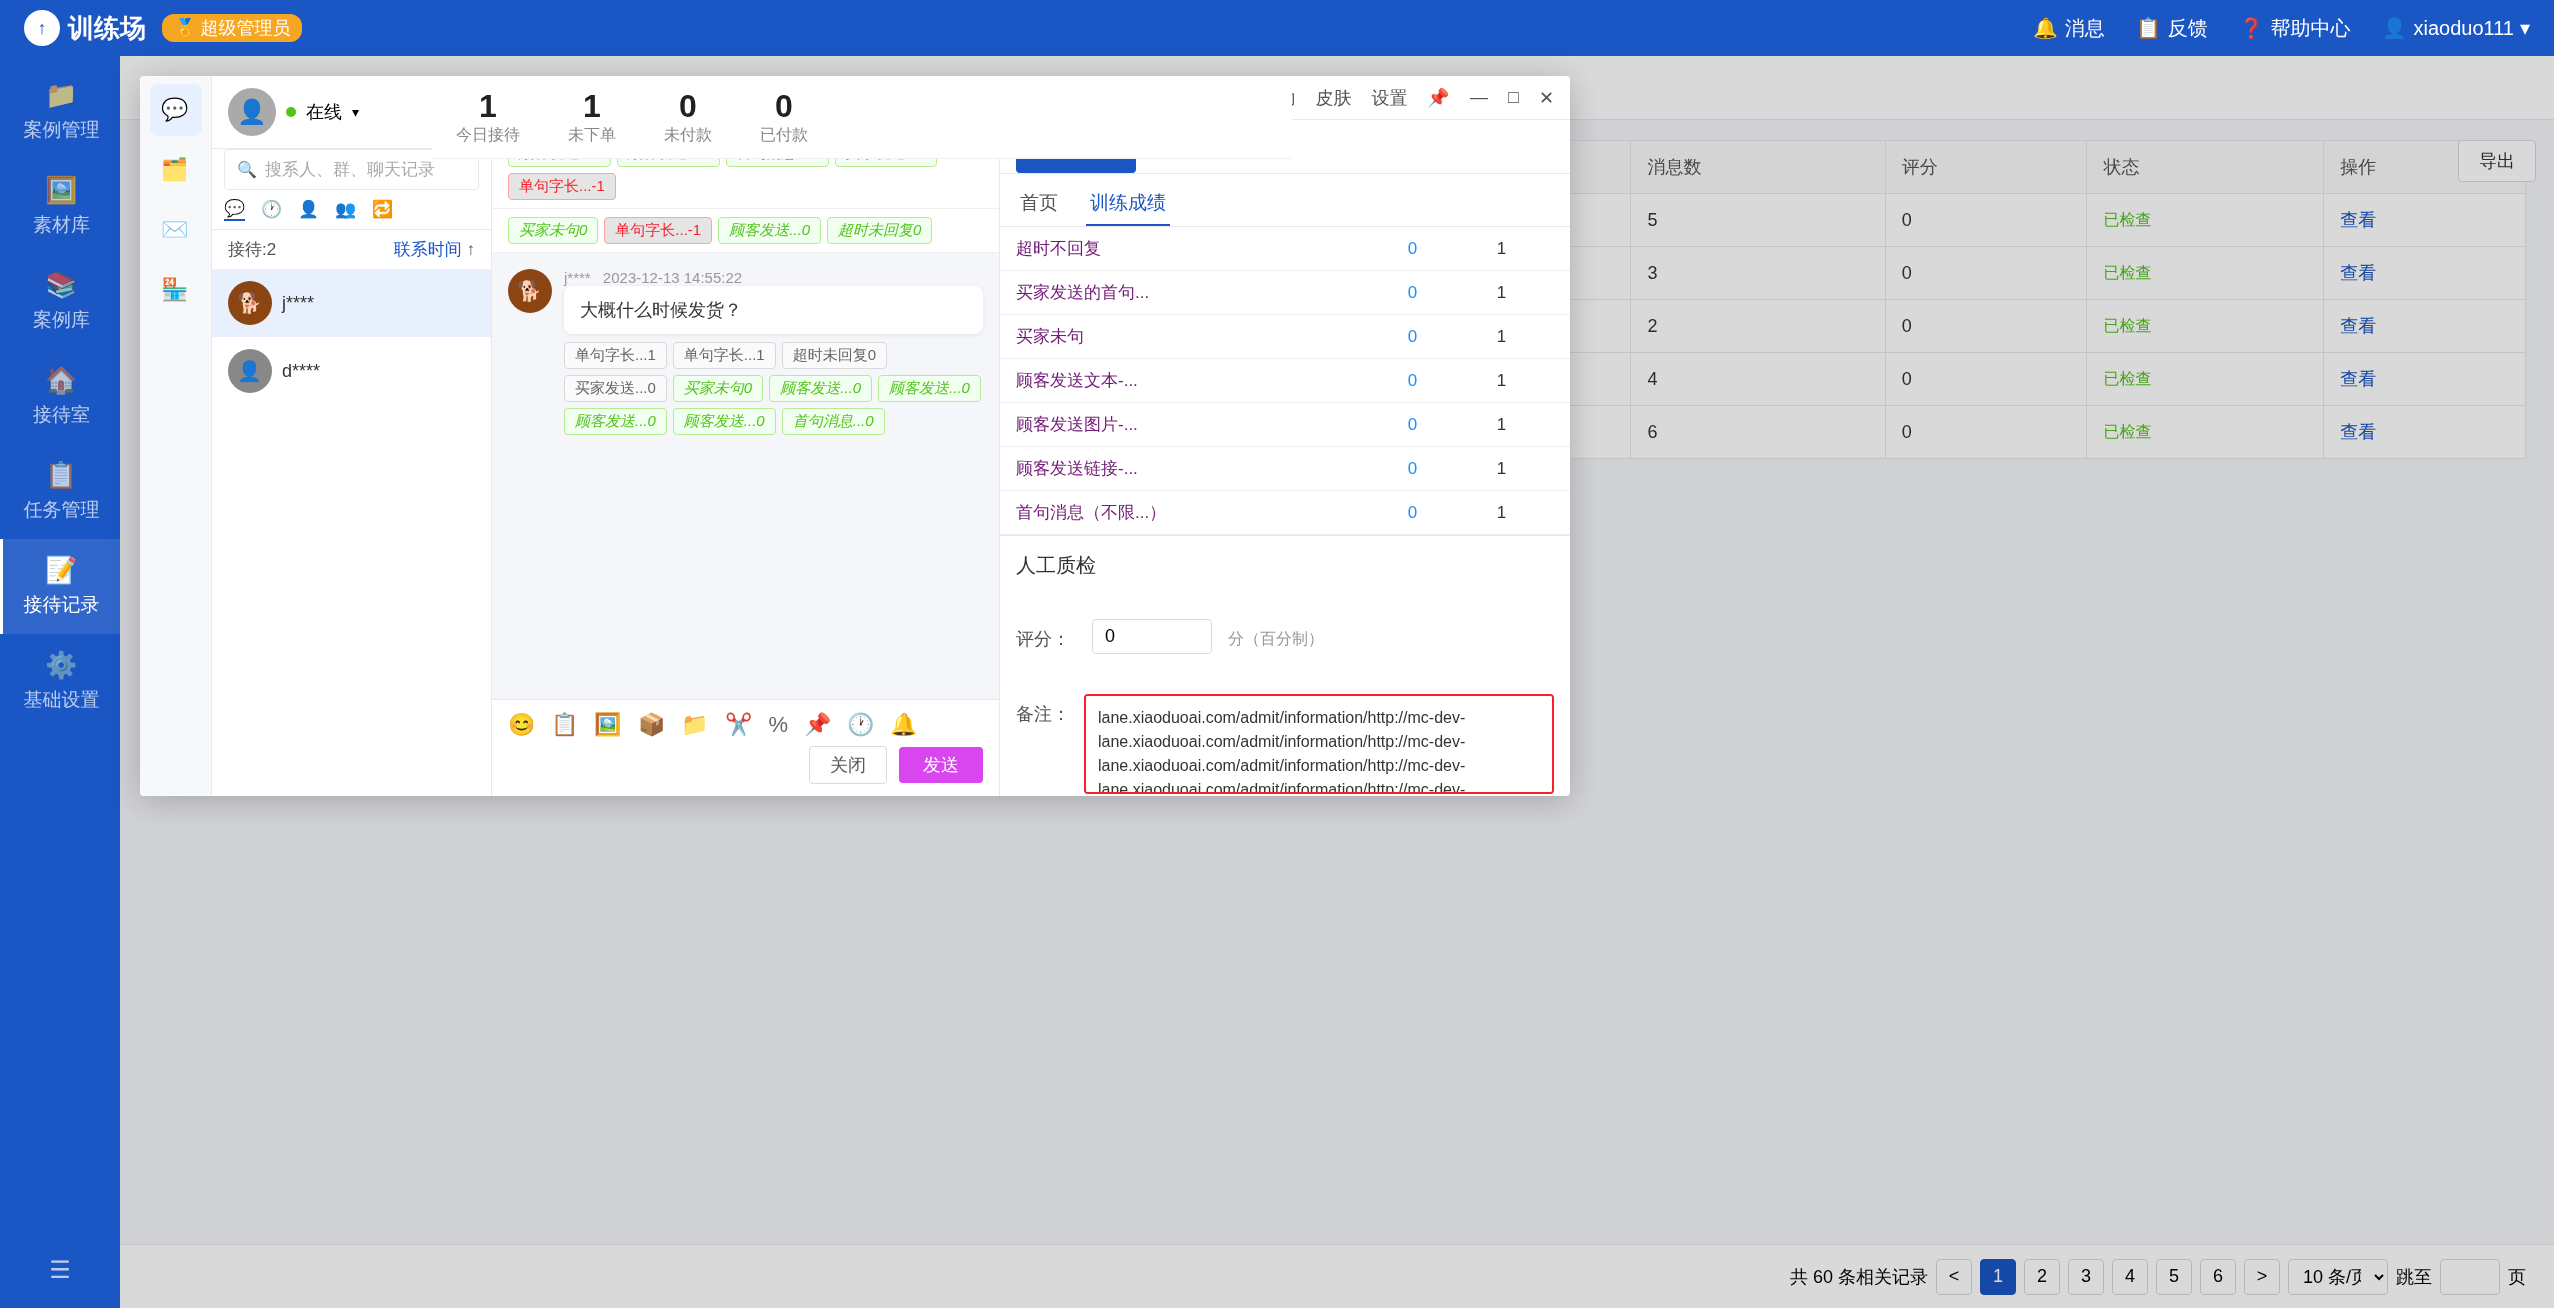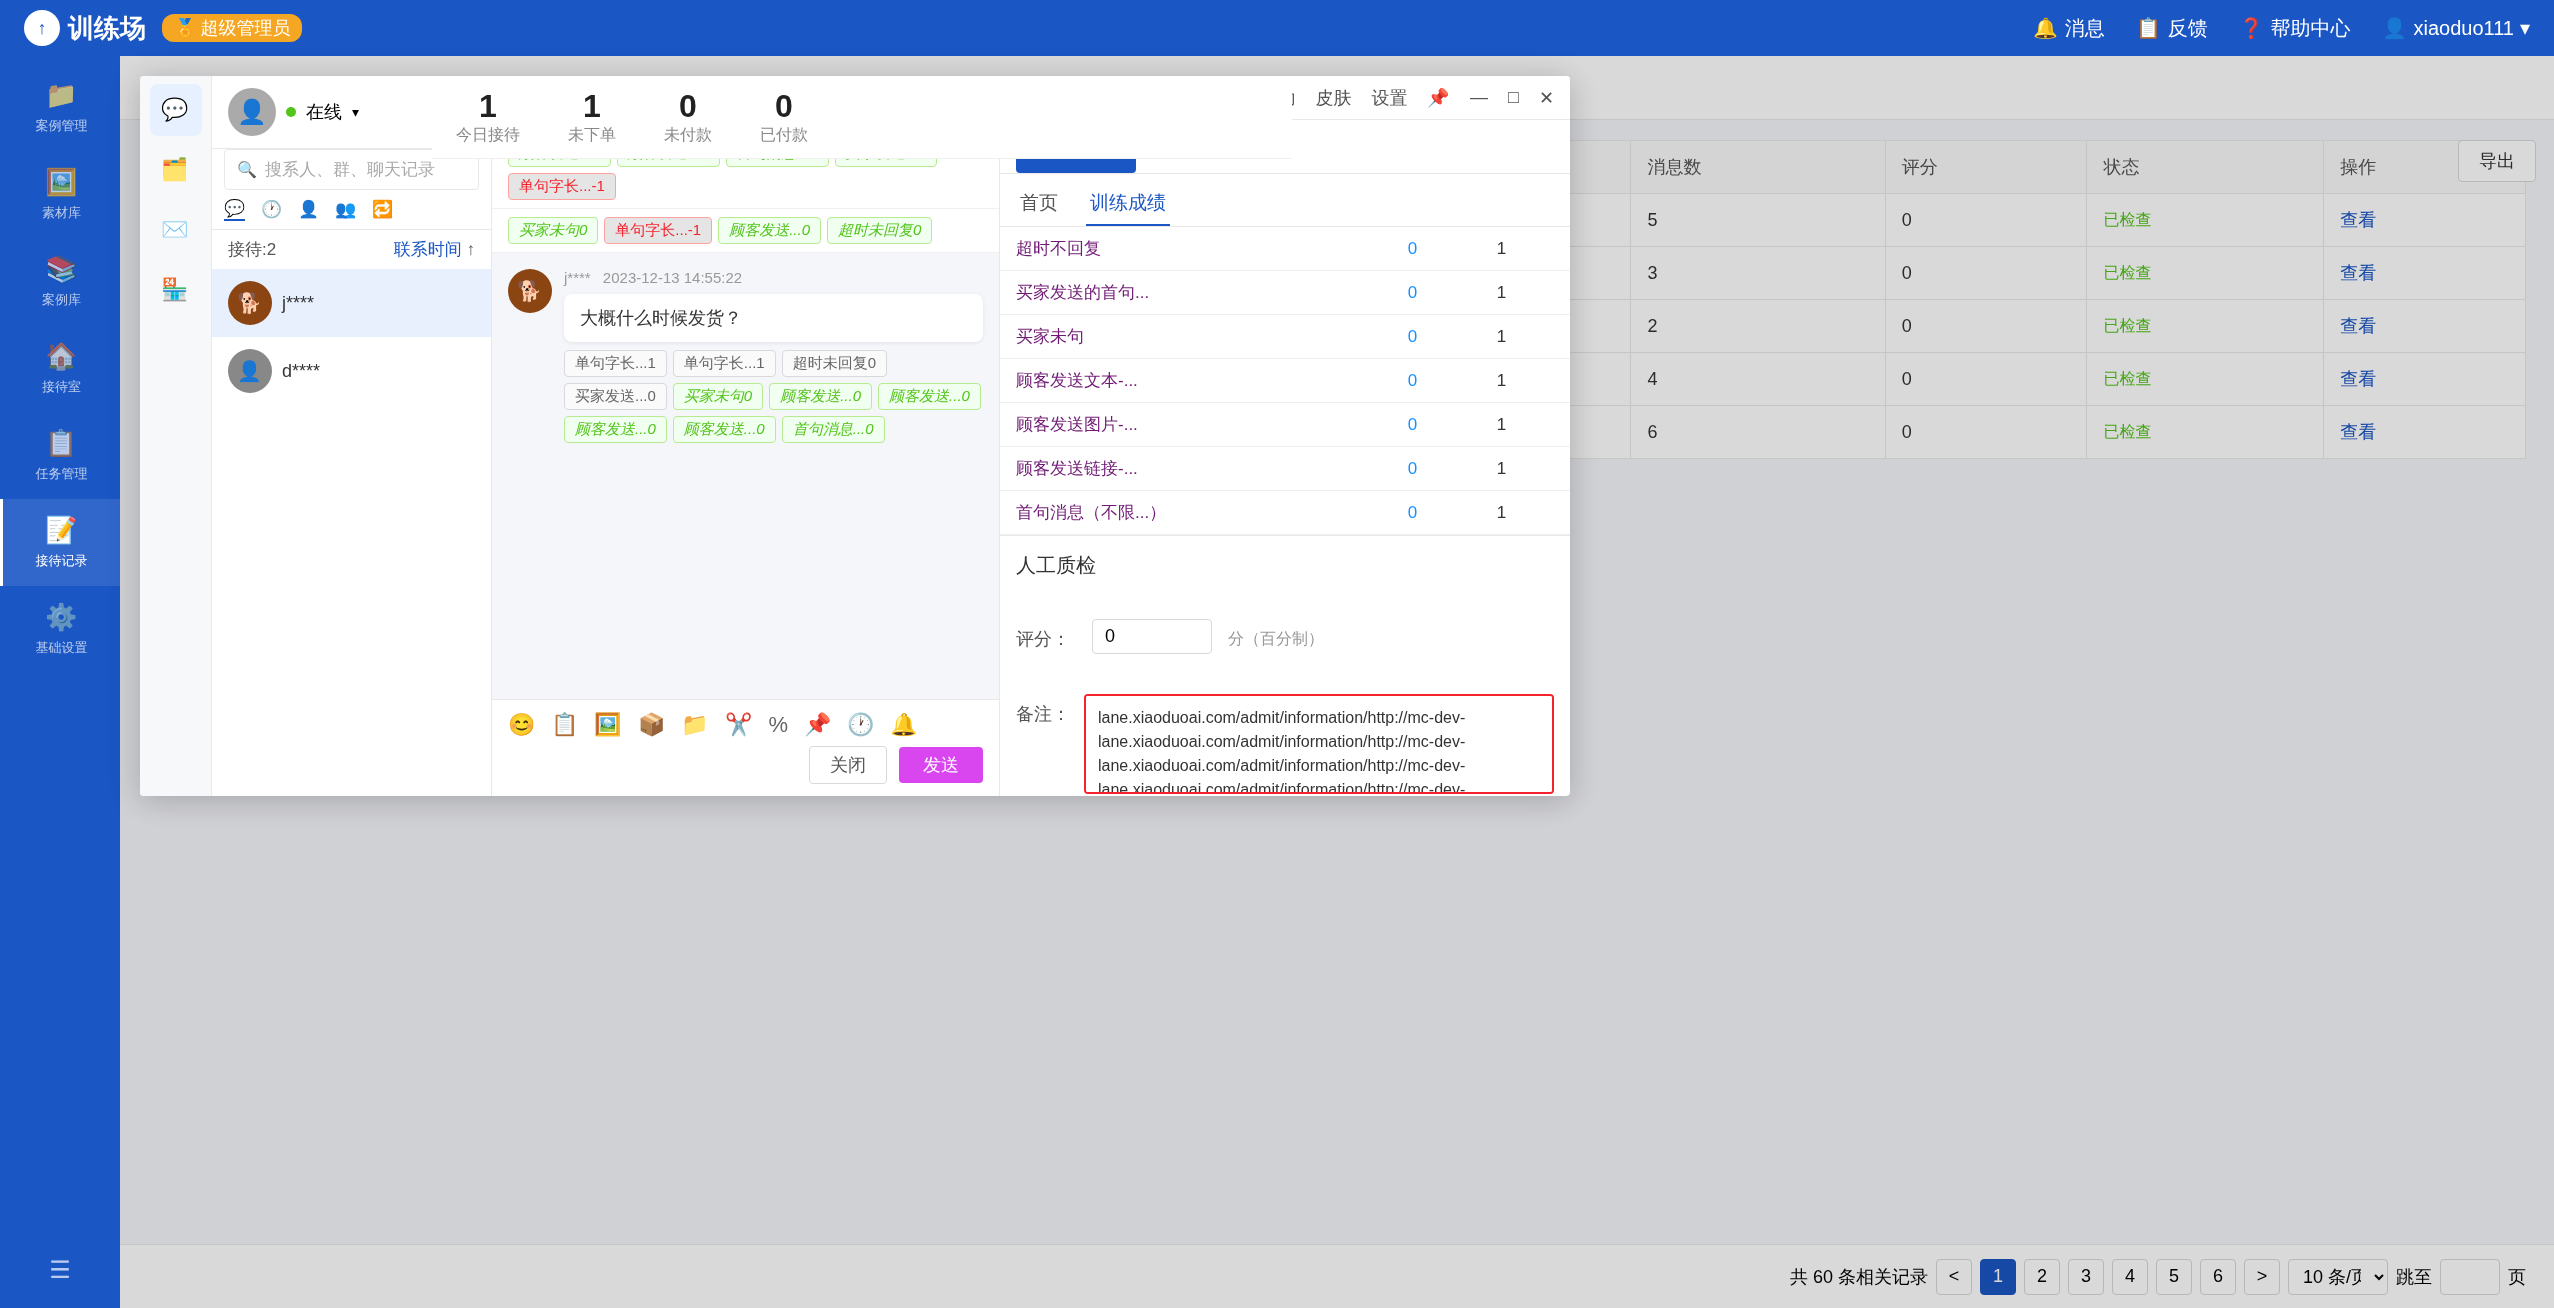--- a/index.html
+++ b/index.html
@@ -83,21 +83,21 @@
       font-size: 18px;
       gap: 6px;
       border-left: 3px solid transparent;
     }
     .sidebar-item.active {
       color: white;
       border-left: 3px solid white;
       background: rgba(255,255,255,0.1);
     }
     .sidebar-item .icon { font-size: 26px; }
-    .sidebar-item .label { font-size: 13px; }
+    .sidebar-item .label { font-size: 19px; }
     .sidebar-bottom {
       margin-top: auto;
       padding-bottom: 24px;
       color: rgba(255,255,255,0.7);
       font-size: 24px;
       cursor: pointer;
     }
 
     
     .content-area {
@@ -362,21 +362,21 @@
       padding: 16px;
       background: #f5f6fa;
     }
     .message-bubble {
       display: flex;
       gap: 12px;
       margin-bottom: 16px;
     }
     .msg-avatar { width: 44px; height: 44px; border-radius: 50%; background: #8B4513; flex-shrink: 0; display: flex; align-items: center; justify-content: center; font-size: 20px; overflow: hidden; }
     .msg-content { max-width: 480px; }
-    .msg-meta { font-size: 15px; color: #999; margin-bottom: 8px; }
+    .msg-meta { font-size: 15px; color: #999; margin-bottom: 0; }
     .msg-text {
       background: white;
       border-radius: 8px;
       padding: 12px 16px;
       font-size: 18px;
       color: #333;
       box-shadow: 0 1px 4px rgba(0,0,0,0.08);
     }
     .msg-tags { display: flex; flex-wrap: wrap; gap: 6px; margin-top: 8px; }
 

